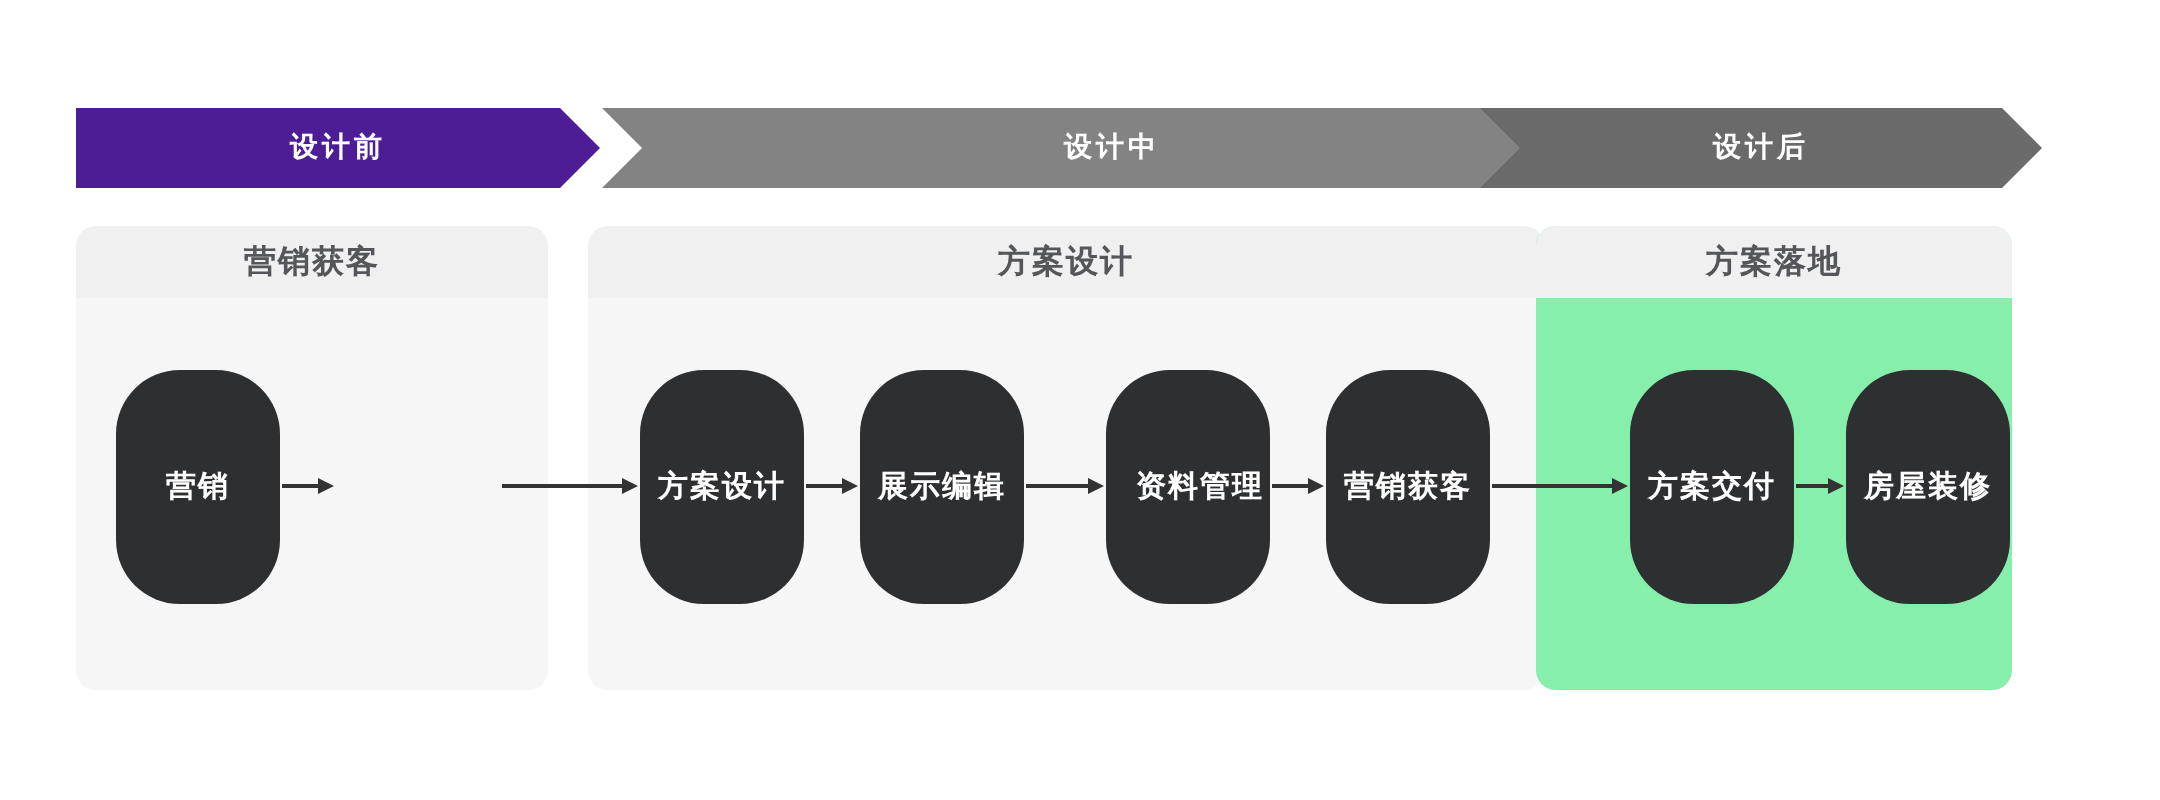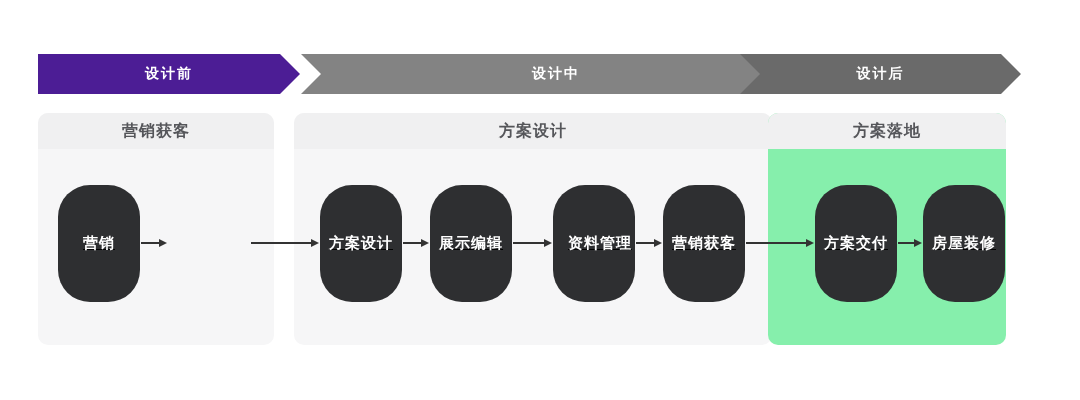--- a/index.html
+++ b/index.html
@@ -47,21 +47,21 @@
     display:flex; align-items:center; justify-content:center;
   }
   .panel-title {
     color:#55565a; font-size:16px; font-weight:700; letter-spacing:1px;
   }
 
   
   .node {
     position:absolute; top:185px; width:82px; height:117px;
     background:#2e2f31; border-radius:32px;
-    display:flex; align-items:center; justify-content:center;text-decoration:underline;
+    display:flex; align-items:center; justify-content:center;
   }
   .node-label {
     color:#ffffff; font-size:15px; font-weight:600; letter-spacing:1px;
     text-align:center;
   }
 
   
   .arrow { position:absolute; top:238px; height:10px; }
   .arrow::before {
     content:""; position:absolute; left:0; right:6px; top:4.2px; height:1.6px;

